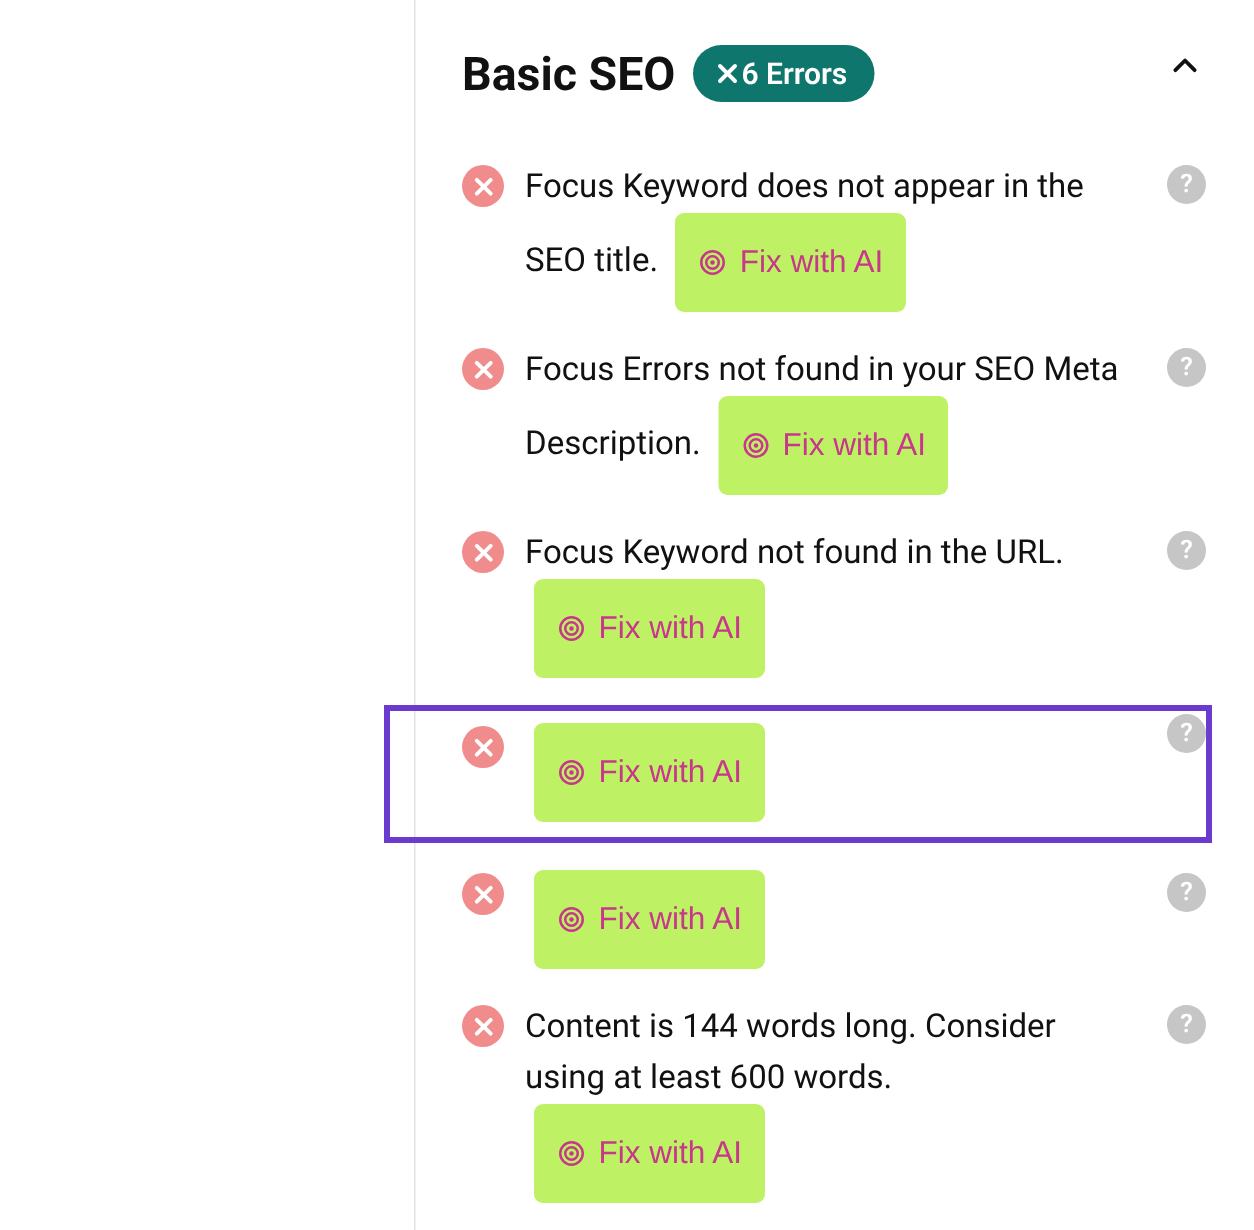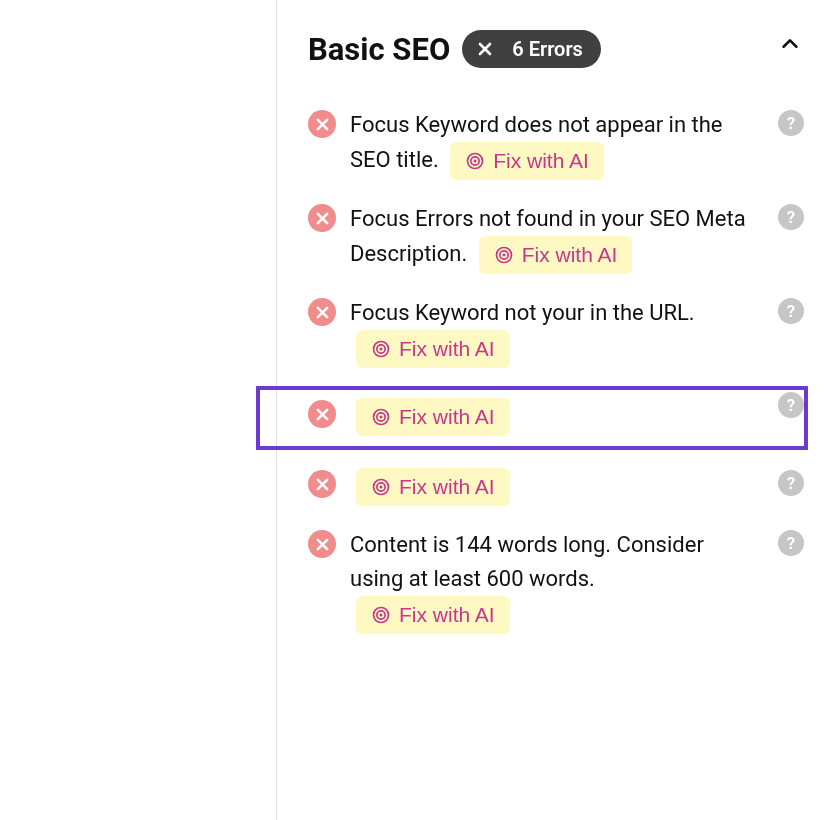--- a/index.html
+++ b/index.html
@@ -32,22 +32,22 @@
       position: relative;
     }
     .header-title {
       font-size: 31px;
       font-weight: 700;
       color: #111;
     }
     .badge {
       display: inline-flex;
       align-items: center;
-      gap: 18px;
-      background: #404040;
+      gap: 0;
+      background: #0f766e;
       color: #fff;
       font-weight: 600;
       font-size: 20px;
       padding: 7px 18px 7px 14px;
       border-radius: 999px;
     }
     .badge-x {
       display: inline-flex;
       width: 18px;
       height: 18px;
@@ -103,25 +103,25 @@
       flex: 1;
       font-size: 22px;
       line-height: 1.55;
       color: #111;
     }
     .item-text { display: inline; }
     .fix-btn {
       display: inline-flex;
       align-items: center;
       gap: 8px;
-      background: #fef9c3;
+      background: #bef264;
       color: #c7378a;
       font-weight: 500;
       font-size: 21px;
-      padding: 7px 15px;
+      padding: 21px 15px;
       border-radius: 6px;
       cursor: pointer;
       margin-left: 6px;
       vertical-align: middle;
       border: none;
     }
     .fix-btn-icon {
       width: 20px;
       height: 20px;
       display: inline-flex;
@@ -212,21 +212,21 @@
     </div>
     <span class="help-icon">?</span>
   </div>
       <div class="item">
     <span class="status-icon">
       <svg viewBox="0 0 14 14">
             <path d="M2 2 L12 12 M12 2 L2 12" stroke="#fff" stroke-width="2.8" stroke-linecap="round"></path>
           </svg>
     </span>
     <div class="item-body">
-      <span class="item-text">Focus Keyword not your in the URL.</span>
+      <span class="item-text">Focus Keyword not found in the URL.</span>
       <button class="fix-btn">
         <span class="fix-btn-icon">
           <svg viewBox="0 0 24 24">
             <circle cx="12" cy="12" r="9" fill="none" stroke="#c7378a" stroke-width="2"></circle>
             <circle cx="12" cy="12" r="5" fill="none" stroke="#c7378a" stroke-width="2"></circle>
             <circle cx="12" cy="12" r="1.8" fill="#c7378a"></circle>
           </svg>
         </span>
         <span>Fix with AI</span>
       </button>

